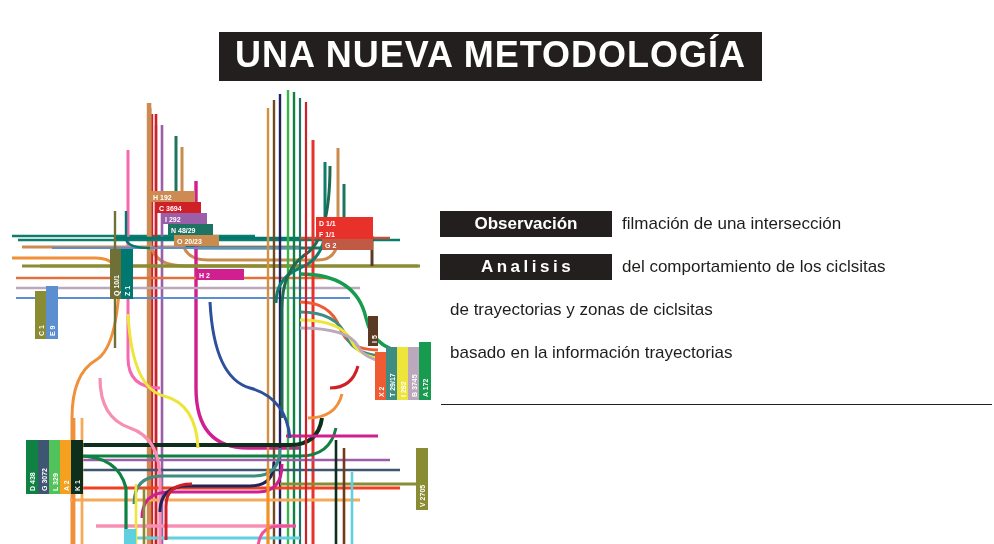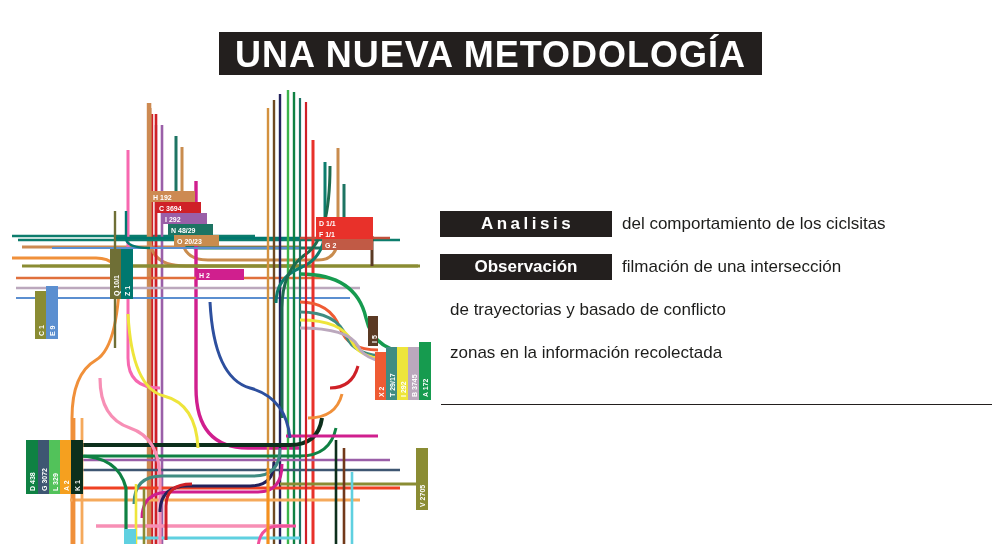--- a/index.html
+++ b/index.html
@@ -4,21 +4,21 @@
 <style>
   html,body{margin:0;padding:0;background:#ffffff;}
   body{width:994px;height:544px;overflow:hidden;font-family:"Liberation Sans",sans-serif;}
   #page{position:relative;width:994px;height:544px;background:#ffffff;}
 
   
   #title-banner{
     position:absolute;left:219px;top:32px;
     background:#231f1e;color:#ffffff;
     font-size:36px;font-weight:bold;letter-spacing:1px;
-    padding:4px 16px 1px 16px;line-height:1.05;
+    padding:4px 16px 7px 16px;line-height:1.05;
     white-space:nowrap;
   }
 
   
   #steps{position:absolute;left:440px;top:210px;width:552px;}
   .step-row{display:flex;align-items:center;margin-bottom:15px;height:28px;}
   .step-chip{
     background:#231f1e;color:#ffffff;
     width:172px;height:26px;line-height:26px;
     text-align:center;font-size:17px;font-weight:bold;
@@ -225,29 +225,29 @@
         <div class="lbl v" style="left: 49px; top: 352px; width: 11px; height: 54px; background: rgb(82, 194, 90);">L 329</div>
         <div class="lbl v" style="left: 60px; top: 352px; width: 11px; height: 54px; background: rgb(245, 160, 31);">A 2</div>
         <div class="lbl v" style="left: 71px; top: 352px; width: 12px; height: 54px; background: rgb(13, 47, 28);">K 1</div>
         <div class="lbl v" style="left: 124px; top: 441px; width: 12px; height: 48px; background: rgb(95, 208, 224);">Y 3/5</div>
         <div class="lbl v" style="left: 416px; top: 360px; width: 12px; height: 62px; background: rgb(138, 140, 51);">V 2705</div>
       </div>
   </div>
 
   <div id="steps">
     <div class="step-row">
+      <div class="step-chip">Observación</div>
+      <div class="step-desc">filmación de una intersección</div>
+    </div>
+    <div class="step-row">
       <div class="step-chip spaced">Analisis</div>
       <div class="step-desc">del comportamiento de los ciclsitas</div>
     </div>
     <div class="step-row">
-      <div class="step-chip">Observación</div>
-      <div class="step-desc">filmación de una intersección</div>
-    </div>
-    <div class="step-row">
-      <div class="step-desc">de trayectorias y basado de conflicto</div>
-    </div>
-    <div class="step-row">
-      <div class="step-desc">zonas en la información recolectada</div>
+      <div class="step-desc">de trayectorias y zonas de ciclsitas</div>
+    </div>
+    <div class="step-row">
+      <div class="step-desc">basado en la información trayectorias</div>
     </div>
   </div>
   <div id="steps-rule"></div>
 
 </div>
 
 </body></html>

